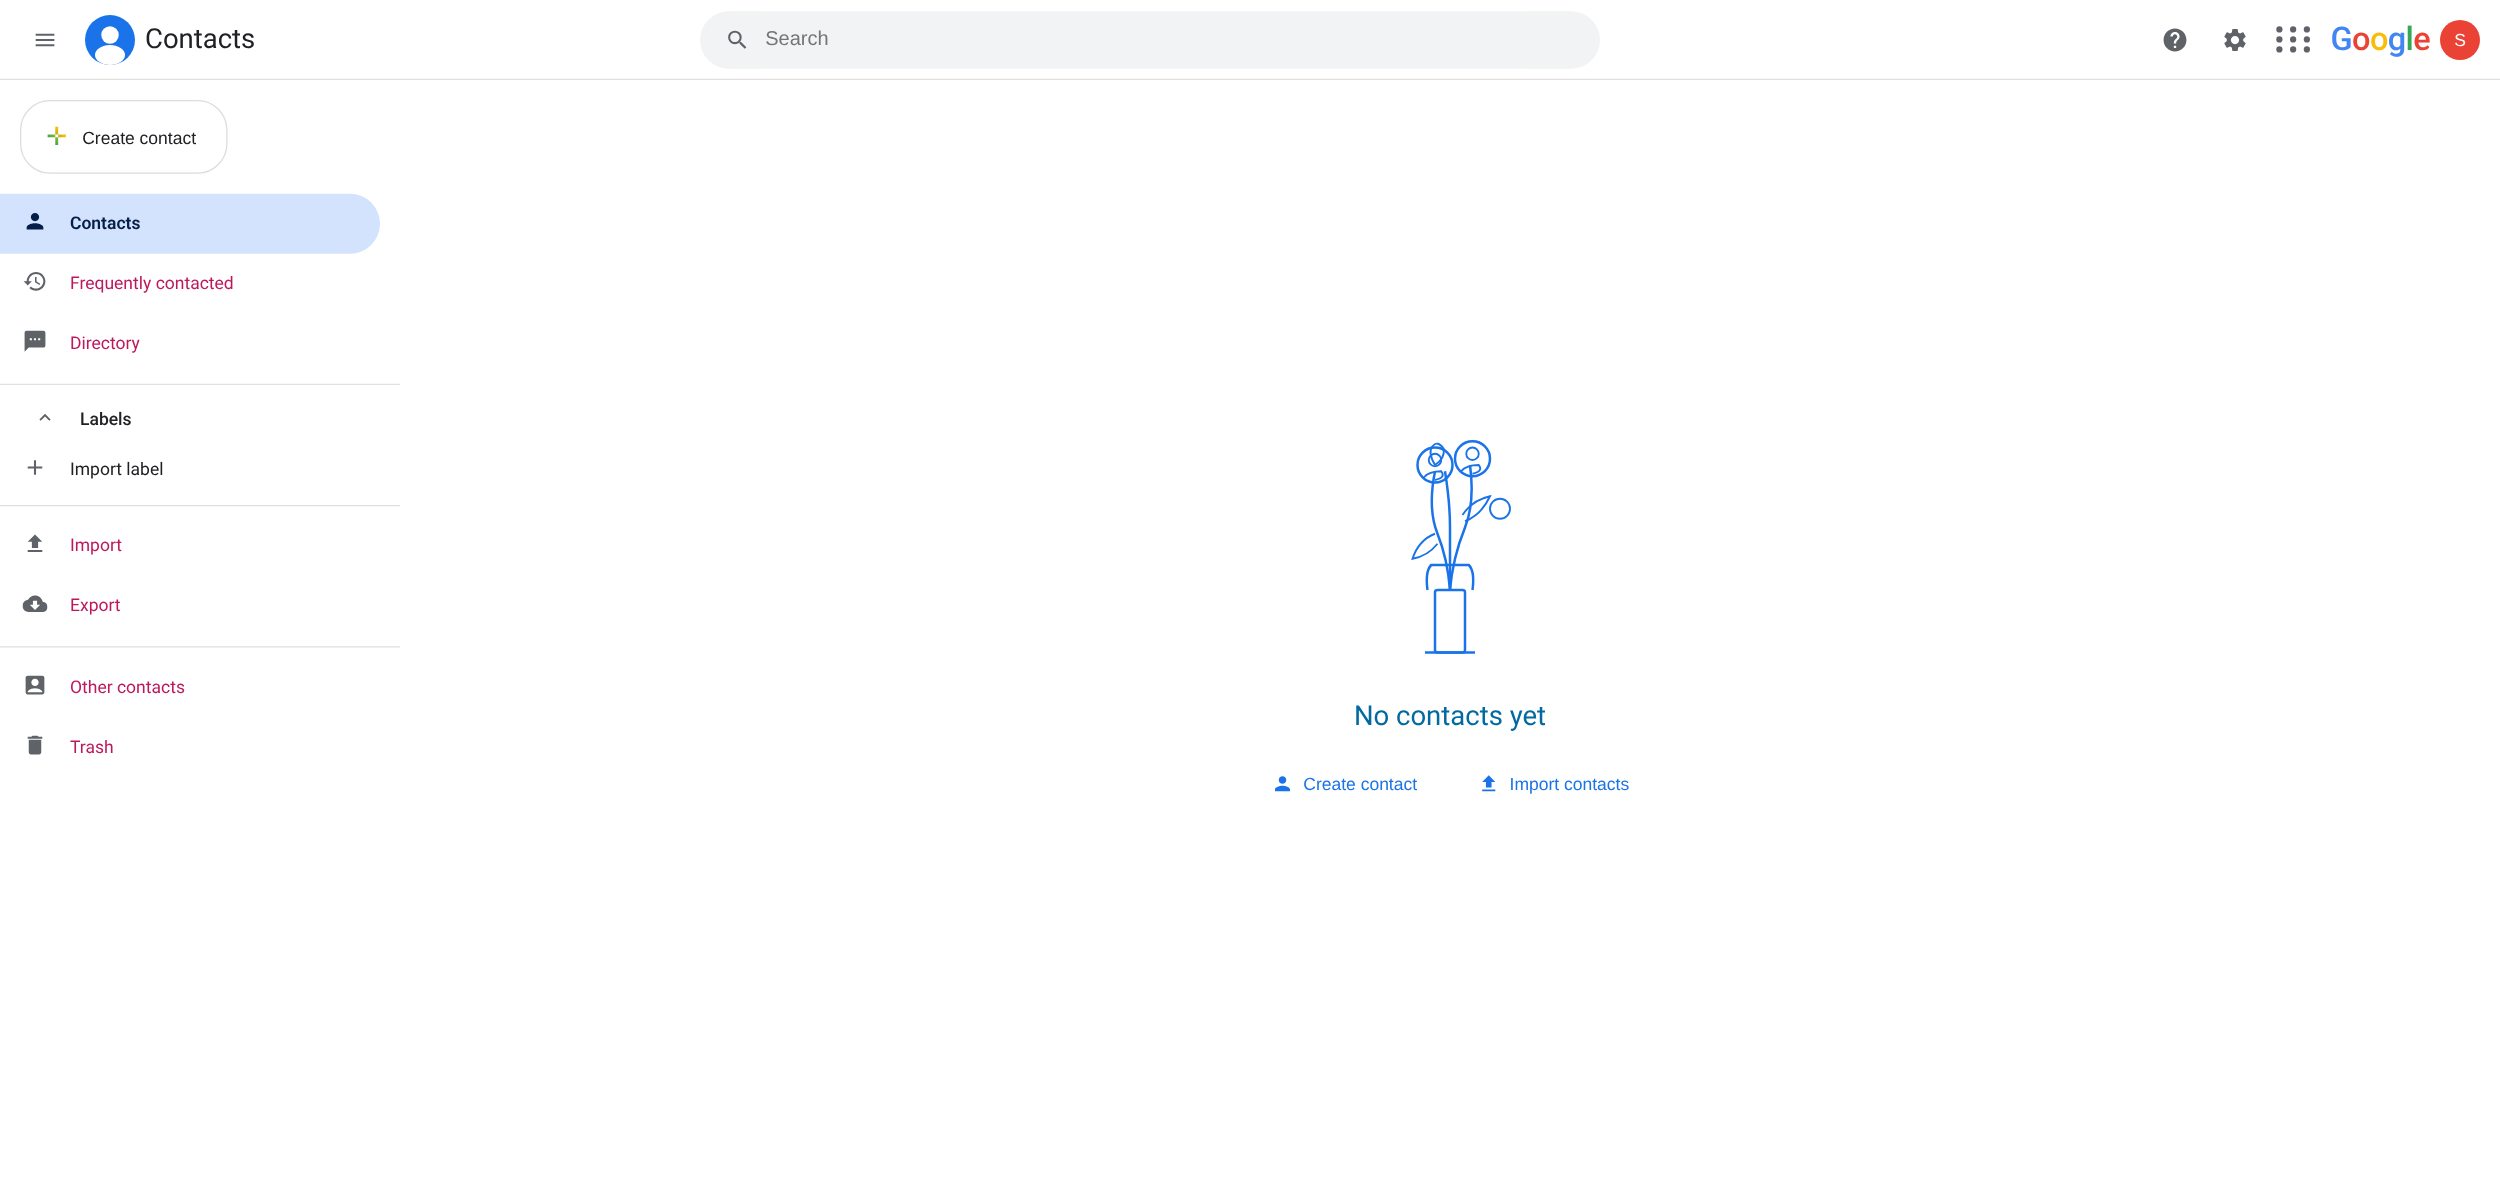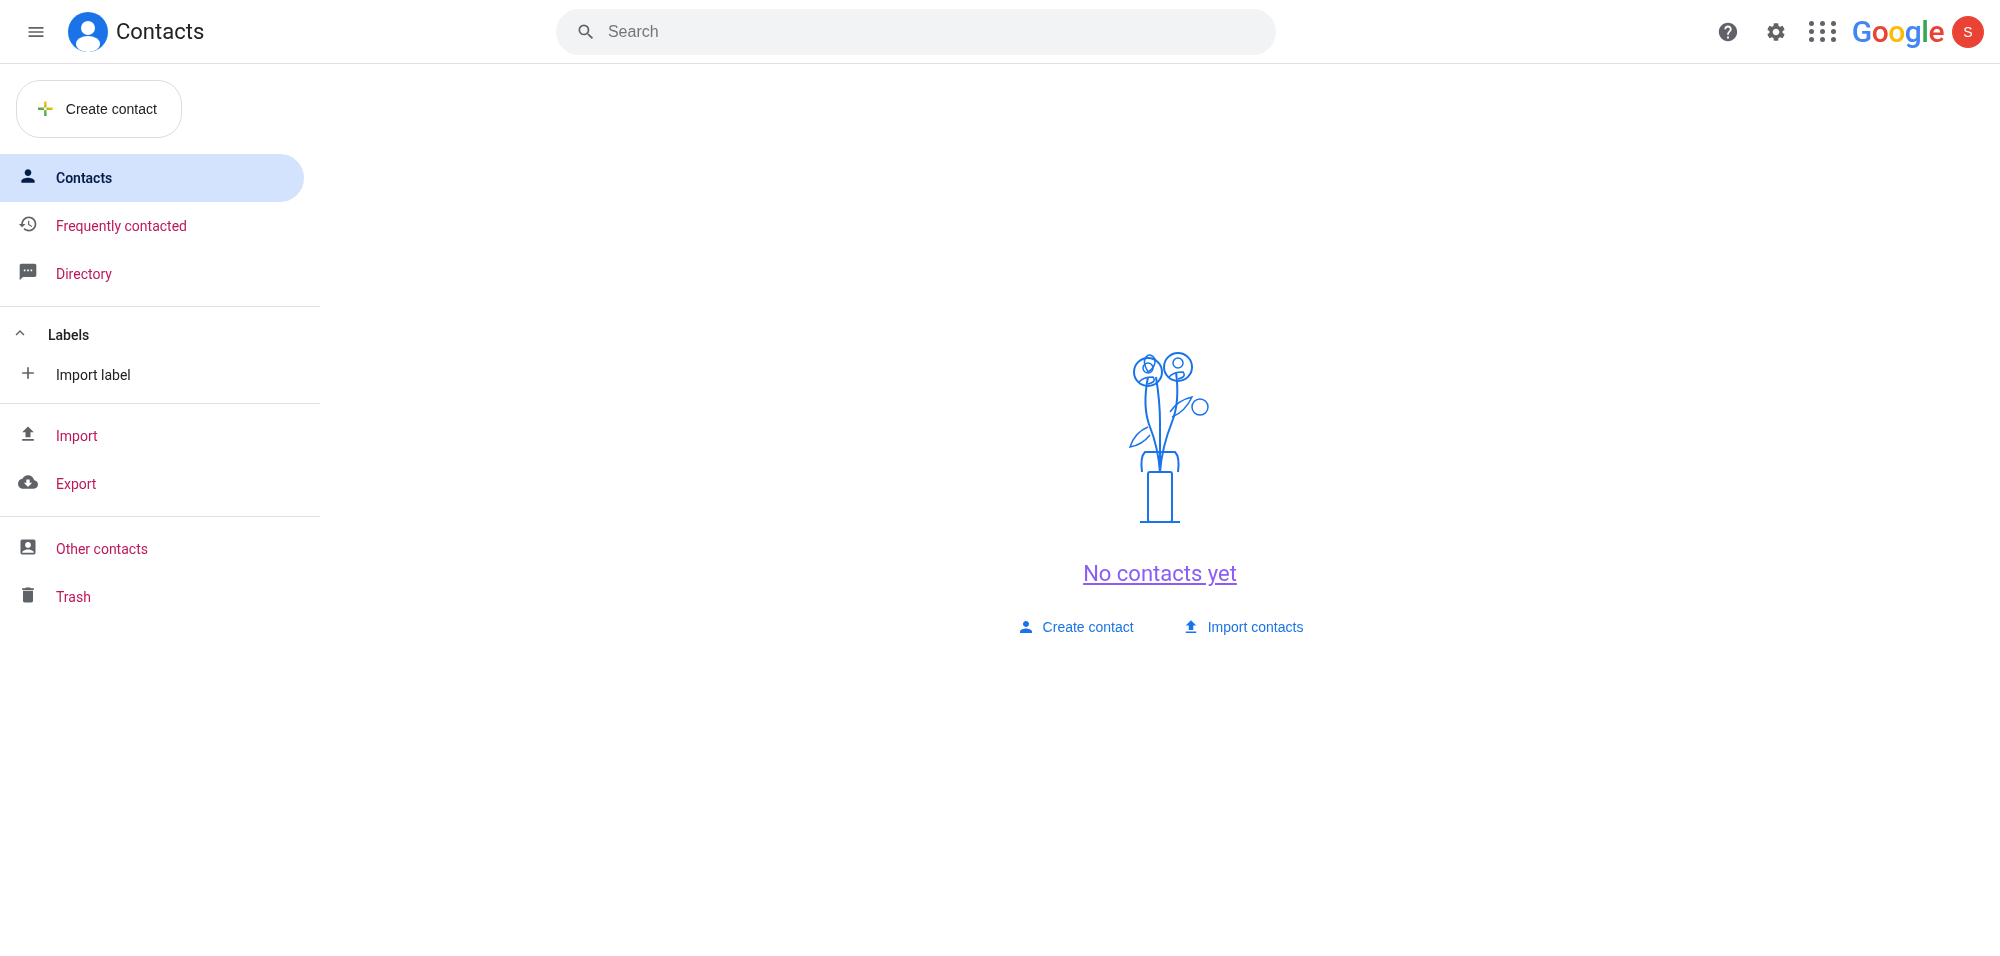--- a/index.html
+++ b/index.html
@@ -70,21 +70,21 @@
       width: 40px; height: 40px;
       border-radius: 50%;
       border: none;
       background: transparent;
       cursor: pointer;
       display: flex; align-items: center; justify-content: center;
       color: #5f6368;
       font-size: 20px;
     }
     .google-logo {
-      font-size: 30px;
+      font-size: 26px;
       font-weight: 500;
       letter-spacing: -0.5px;
     }
     .google-logo .g { color: #4285F4; }
     .google-logo .o1 { color: #EA4335; }
     .google-logo .o2 { color: #FBBC05; }
     .google-logo .g2 { color: #4285F4; }
     .google-logo .l { color: #34A853; }
     .google-logo .e { color: #EA4335; }
     .avatar-btn {
@@ -153,21 +153,21 @@
     .nav-icon { color: #5f6368; font-size: 18px; width: 24px; text-align: center; flex-shrink: 0; }
     .nav-label { font-size: 14px; }
     .nav-item.active .nav-label { color: #041e49; font-weight: 600; }
 
     .divider { height: 1px; background: #e0e0e0; margin: 8px 0; }
 
     .section-header {
       display: flex;
       align-items: center;
       gap: 16px;
-      padding: 0 8px;
+      padding: 0 24px;
       height: 40px;
       font-size: 14px;
       color: #202124;
       font-weight: 500;
     }
     .section-header .nav-icon { font-size: 16px; }
     .create-label-item {
       display: flex;
       align-items: center;
       gap: 16px;
@@ -194,23 +194,22 @@
       flex-direction: column;
       align-items: center;
       gap: 24px;
     }
     .empty-illustration {
       width: 200px;
       height: 220px;
     }
     .empty-title {
       font-size: 22px;
-      color: #8b5cf6;
+      color: #0369a1;
       font-weight: 400;
-      text-decoration: underline;
     }
     .empty-actions {
       display: flex;
       gap: 24px;
       align-items: center;
     }
     .action-link {
       display: flex;
       align-items: center;
       gap: 8px;

